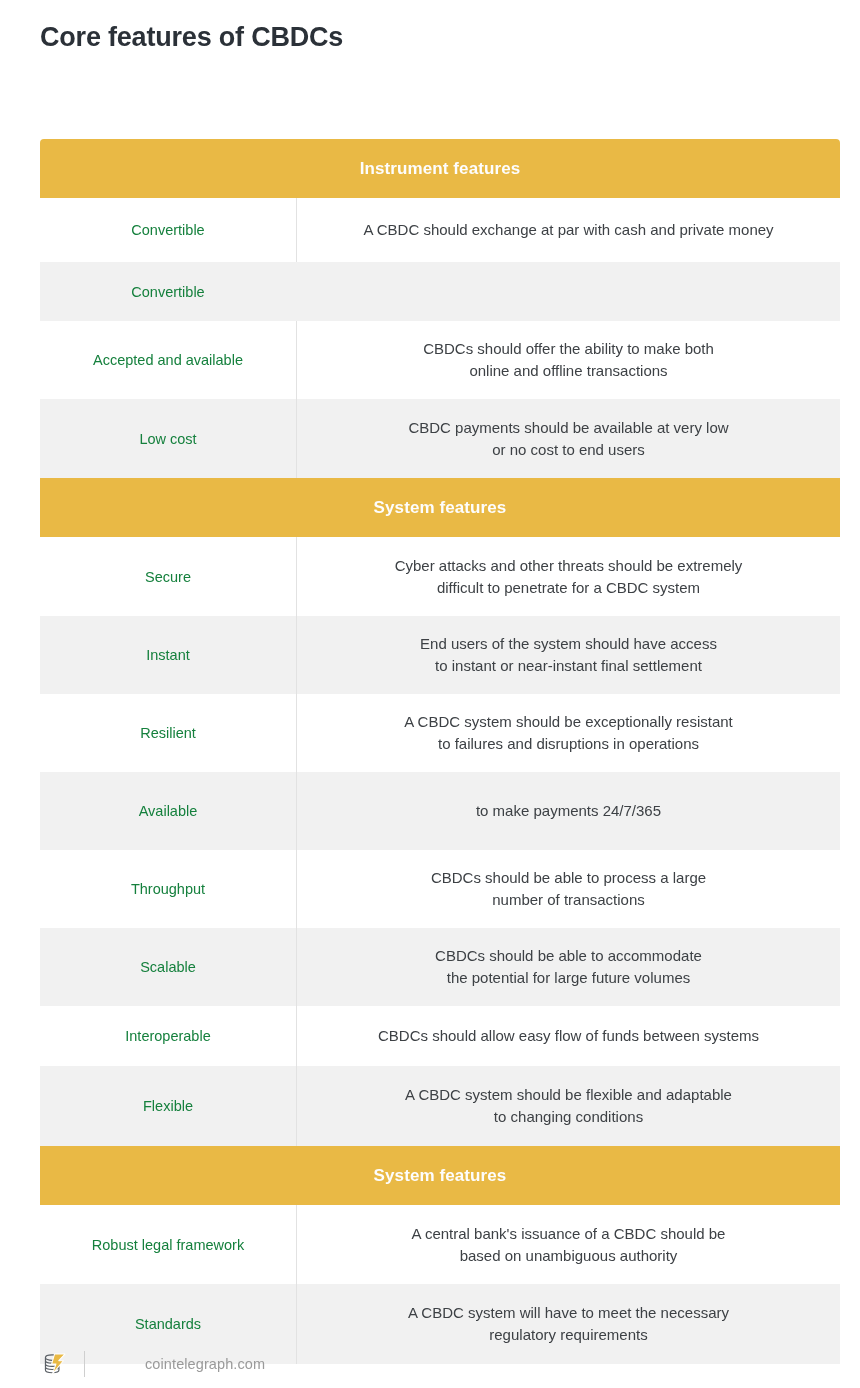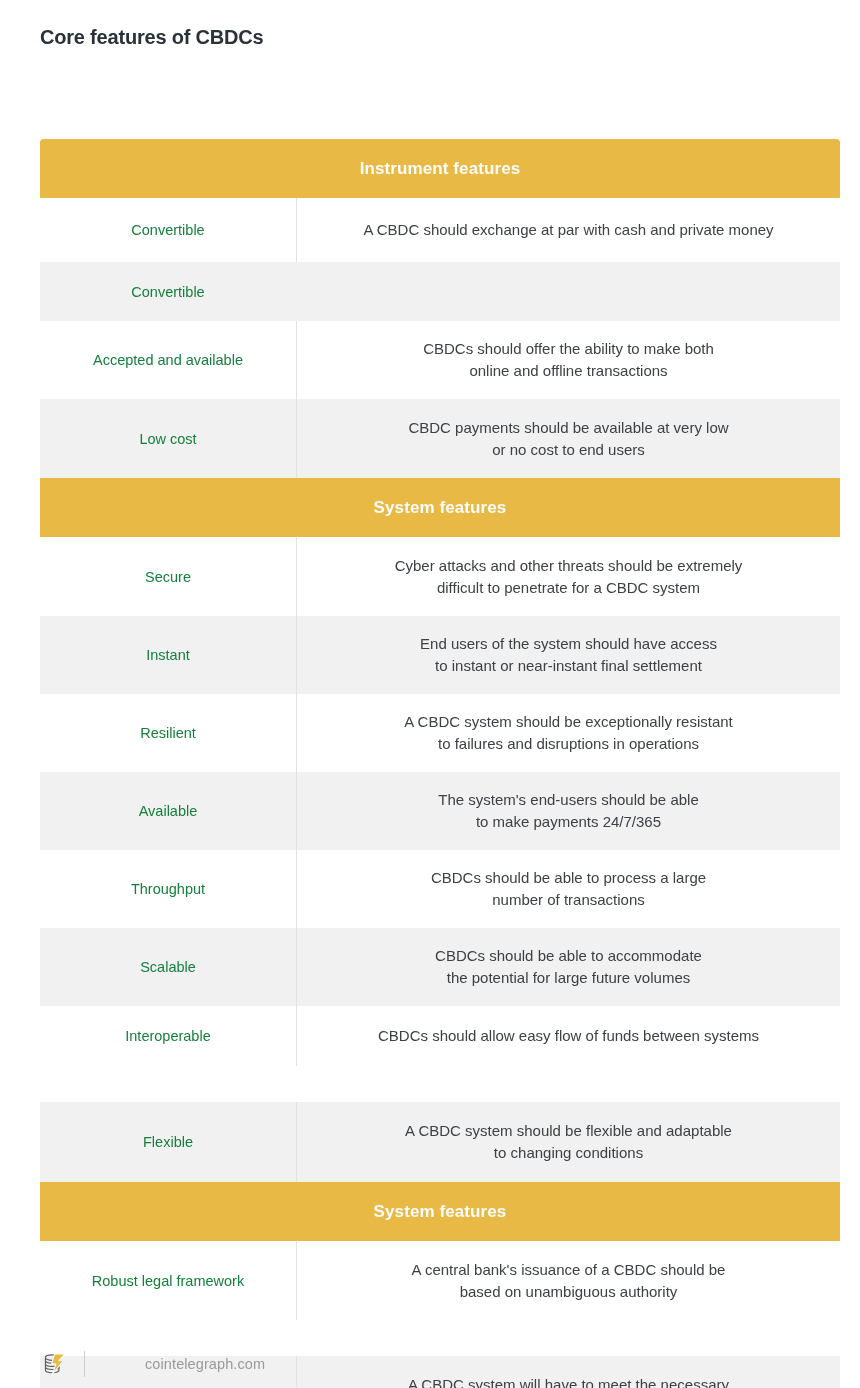--- a/index.html
+++ b/index.html
@@ -20,21 +20,21 @@
     width: 860px;
     height: 1388px;
     box-sizing: border-box;
   }
 
   
   .page-title {
     position: absolute;
     left: 40px;
     top: 20px;
-    font-size: 20px;
+    font-size: 27px;
     font-weight: bold;
     color: #2b3138;
     letter-spacing: -0.2px;
     line-height: 34px;
     white-space: nowrap;
   }
 
   
   .table {
     position: absolute;
@@ -71,21 +71,21 @@
     background: #f1f1f1;
   }
   .row.plain {
     background: #ffffff;
   }
   .row.h1 { height: 64px; }
   .row.h2 { height: 59px; }
   .row.h3 { height: 78px; }
   .row.h4 { height: 79px; }
   .row.h5 { height: 60px; }
-  .row.h6 { height: 80px; margin-top: 36px; }
+  .row.h6 { height: 80px; }
 
   .cell-term {
     width: 256px;
     flex: 0 0 256px;
     display: flex;
     align-items: center;
     justify-content: center;
     font-size: 14.5px;
     color: #15803d;
     text-align: center;
@@ -213,21 +213,20 @@
           <span>A CBDC system should be exceptionally resistant</span>
           <span>to failures and disruptions in operations</span>
         </div>
       </div>
     </div>
 
     <div class="row alt h3">
       <div class="cell-term">Available</div>
       <div class="cell-desc">
         <div class="lines">
-          <span>The system's end-users should be able</span>
           <span>to make payments 24/7/365</span>
         </div>
       </div>
     </div>
 
     <div class="row plain h3">
       <div class="cell-term">Throughput</div>
       <div class="cell-desc">
         <div class="lines">
           <span>CBDCs should be able to process a large</span>

